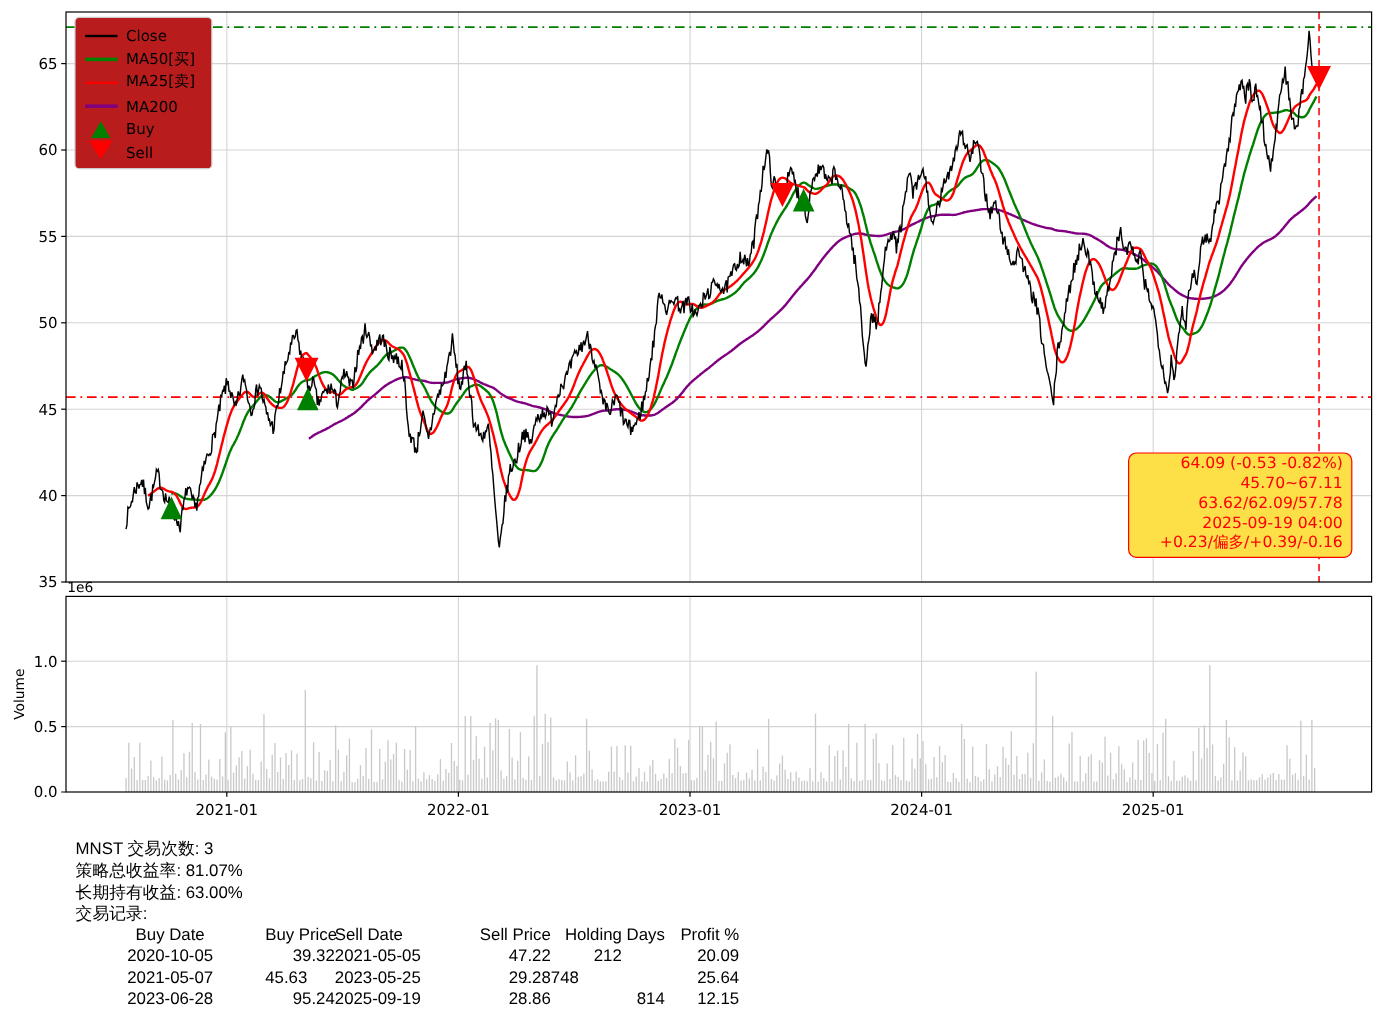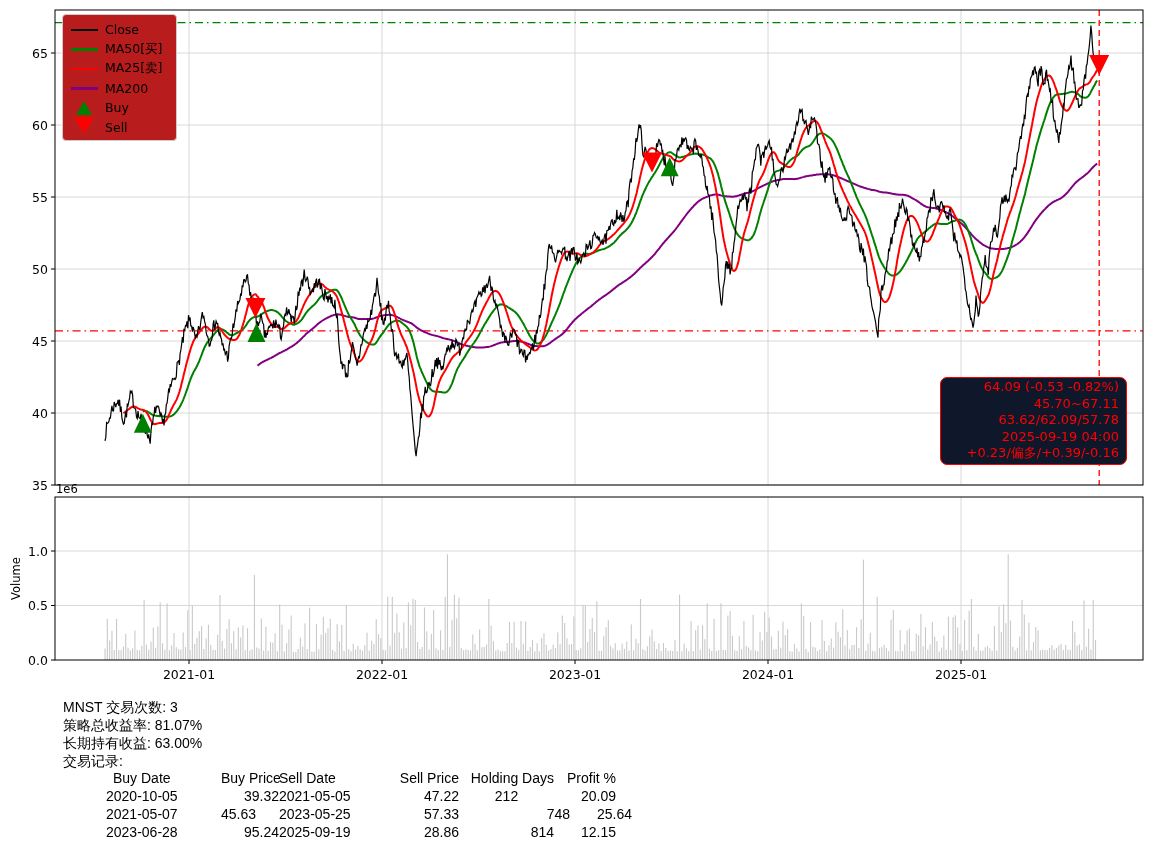--- a/index.html
+++ b/index.html
@@ -8,21 +8,21 @@
   #chart-svg{position:absolute;left:0;top:0;}
   .legend{position:absolute;left:62px;top:14px;width:113px;background:#b91c1c;
           border:1px solid #ccc;border-radius:4px;padding:5px 0 3px 0;z-index:5;}
   .lrow{display:flex;align-items:center;height:19.5px;}
   .swc{width:42px;display:flex;justify-content:center;align-items:center;flex:0 0 42px;}
   .sw-line{width:27px;height:2.5px;background:#000;}
   .tri-up{width:0;height:0;border-left:8px solid transparent;border-right:8px solid transparent;border-bottom:14px solid #008000;}
   .tri-down{width:0;height:0;border-left:10px solid transparent;border-right:10px solid transparent;border-top:16px solid #f00;margin-top:-4px;}
   .llab{font-size:12.5px;color:#000;white-space:nowrap;}
   .annot{position:absolute;left:940px;top:377px;width:187px;height:88px;box-sizing:border-box;
-         border:1.6px solid #f00;border-radius:7px;background:#0f172a;color:#f00;
+         border:1.6px solid #f00;border-radius:7px;background:#fde047;color:#f00;
          font-size:13px;line-height:16.6px;text-align:right;padding:1px 7px;z-index:6;white-space:nowrap;}
   .summary{position:absolute;left:63px;top:698px;font-family:"Liberation Sans",sans-serif;
            font-size:14px;line-height:18px;color:#000;}
   .trades{position:absolute;left:58px;top:769px;font-family:"Liberation Sans",sans-serif;
           font-size:14px;line-height:18px;color:#000;}
   .trow{display:flex;margin-left:48px;}
   .tcell{display:inline-block;white-space:nowrap;}
 </style>
 </head>
 <body>
@@ -619,22 +619,22 @@
         <span class="tcell" style="width: 58px; text-align: right;">39.32</span>
         <span class="tcell" style="width: 118px; text-align: left;">2021-05-05</span>
         <span class="tcell" style="width: 62px; text-align: right;">47.22</span>
         <span class="tcell" style="width: 95px; text-align: center;">212</span>
         <span class="tcell" style="width: 62px; text-align: right;">20.09</span>
       </div>
       <div class="trow">
         <span class="tcell" style="width: 115px; text-align: left;">2021-05-07</span>
         <span class="tcell" style="width: 58px; ">45.63</span>
         <span class="tcell" style="width: 118px; text-align: left;">2023-05-25</span>
-        <span class="tcell" style="width: 62px; text-align: right;">57.33</span>
-        <span class="tcell" style="width: 95px; text-align: right; padding-left: 16px;">748</span>
+        <span class="tcell" style="width: 62px; text-align: right;">29.28</span>
+        <span class="tcell" style="width: 95px; text-align: left;">748</span>
         <span class="tcell" style="width: 62px; text-align: right;">25.64</span>
       </div>
       <div class="trow">
         <span class="tcell" style="width: 115px; text-align: left;">2023-06-28</span>
         <span class="tcell" style="width: 58px; text-align: right;">95.24</span>
         <span class="tcell" style="width: 118px; text-align: left;">2025-09-19</span>
         <span class="tcell" style="width: 62px; text-align: right;">28.86</span>
         <span class="tcell" style="width: 95px; text-align: right;">814</span>
         <span class="tcell" style="width: 62px; text-align: right;">12.15</span>
       </div>

